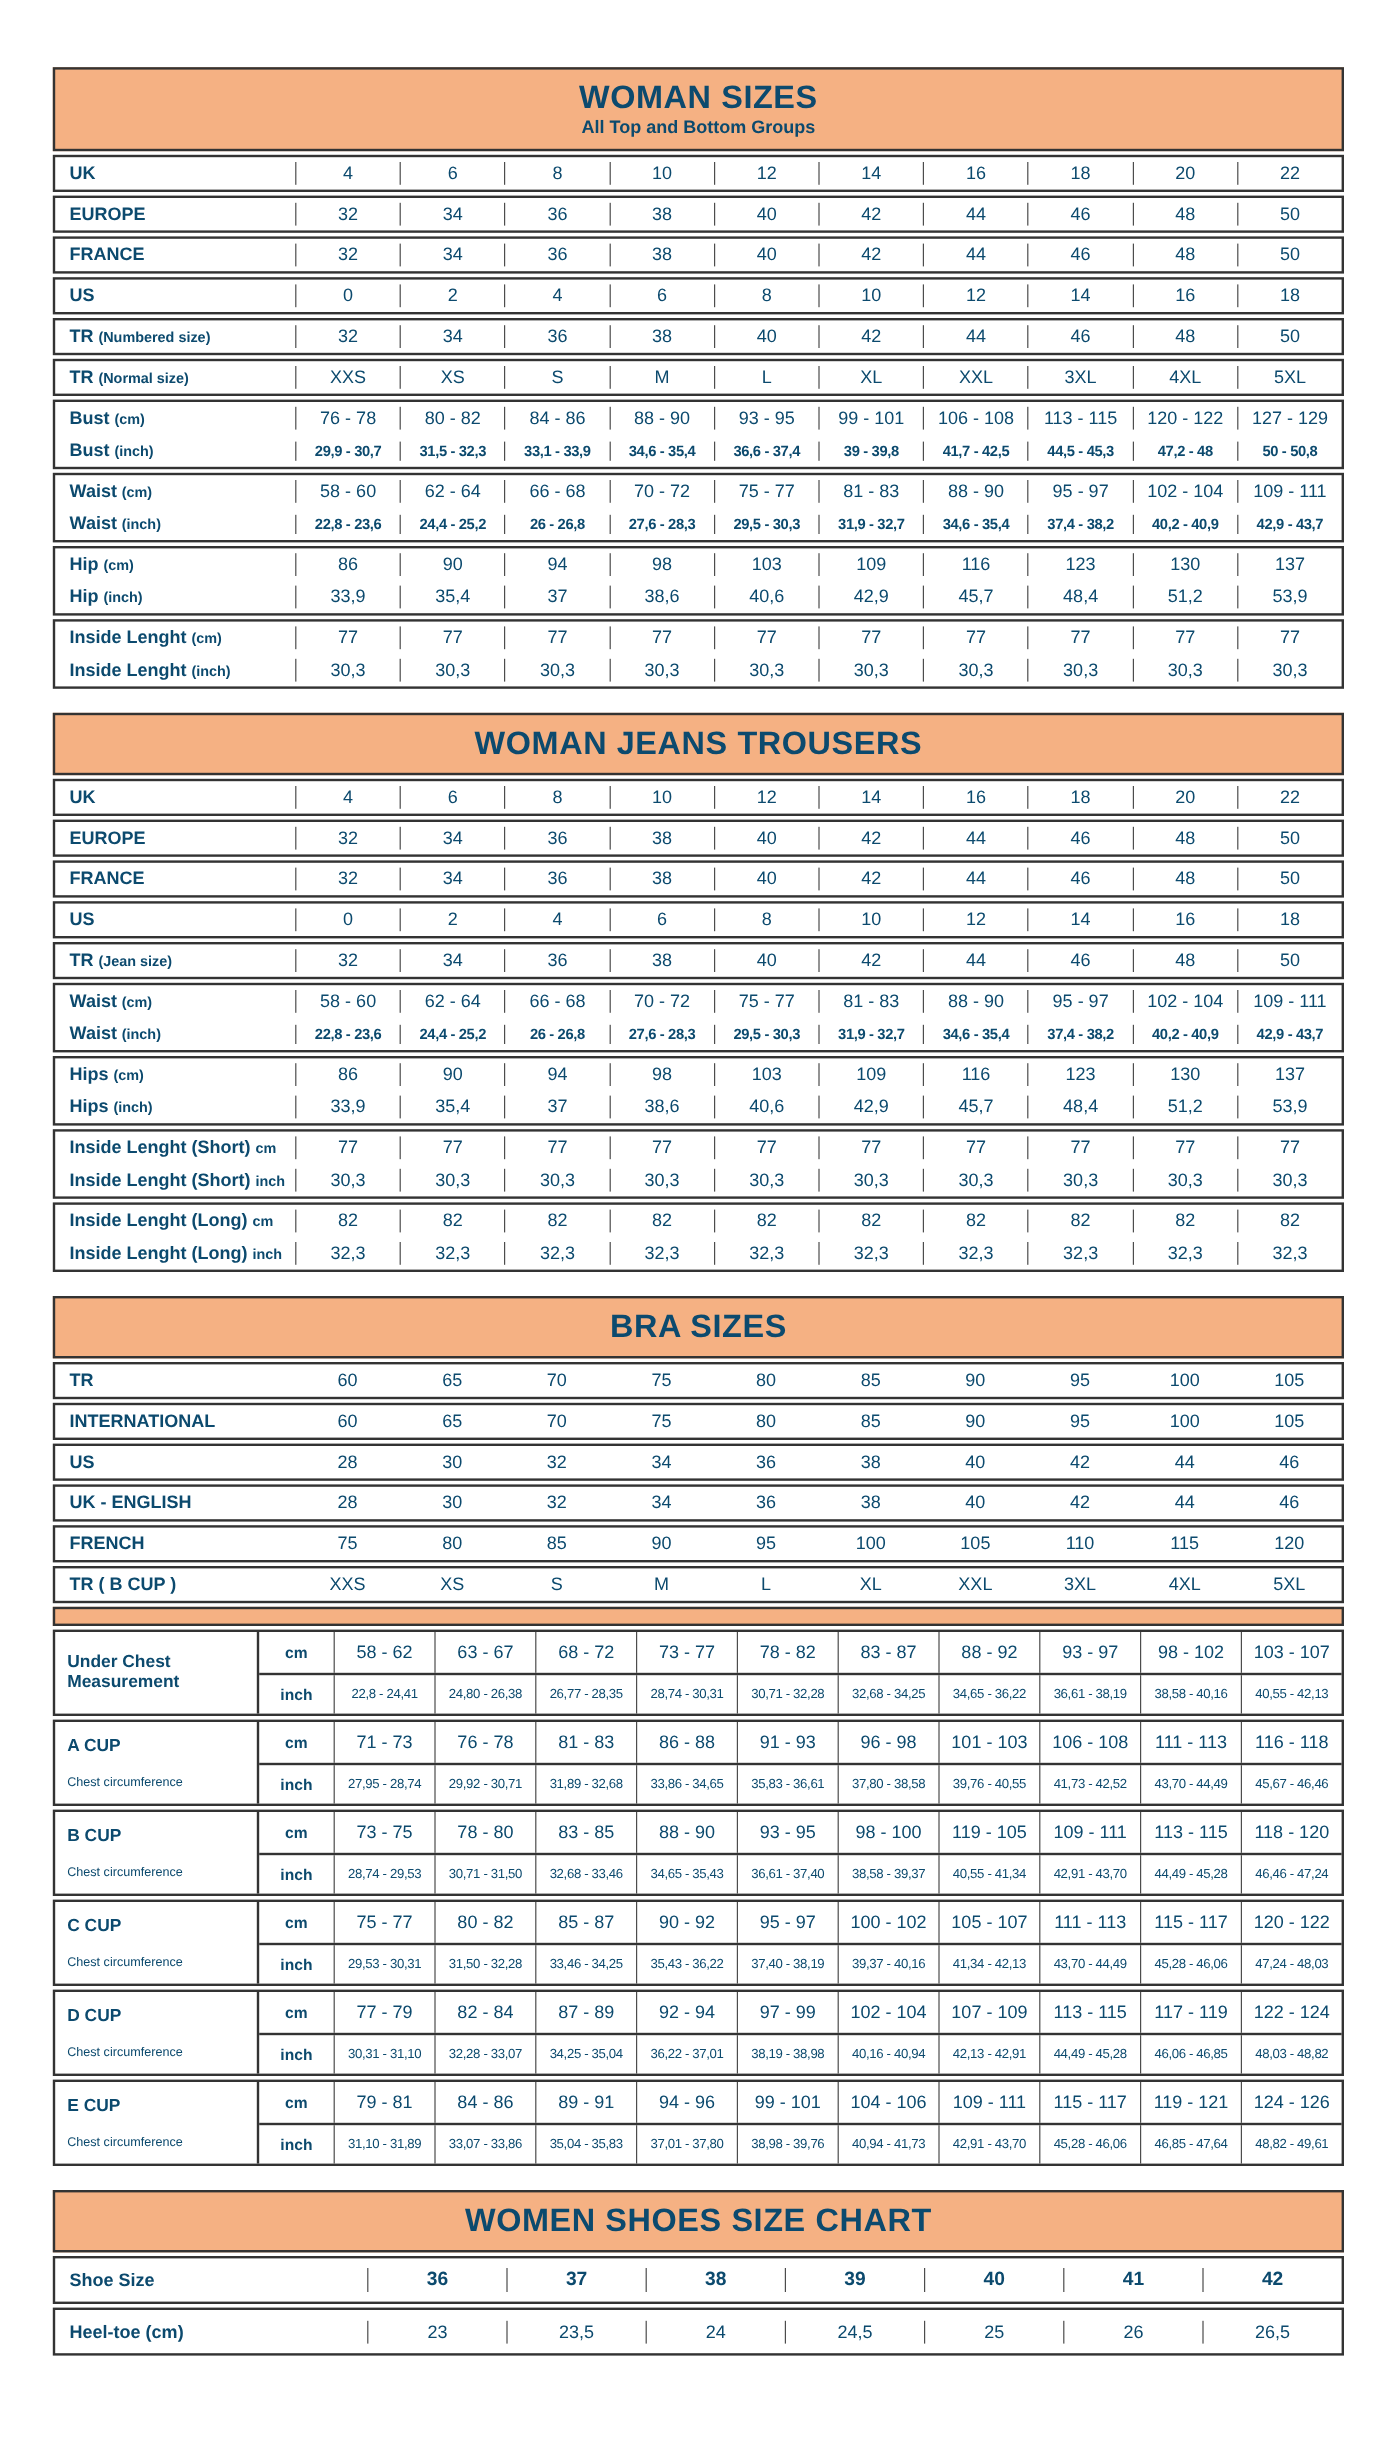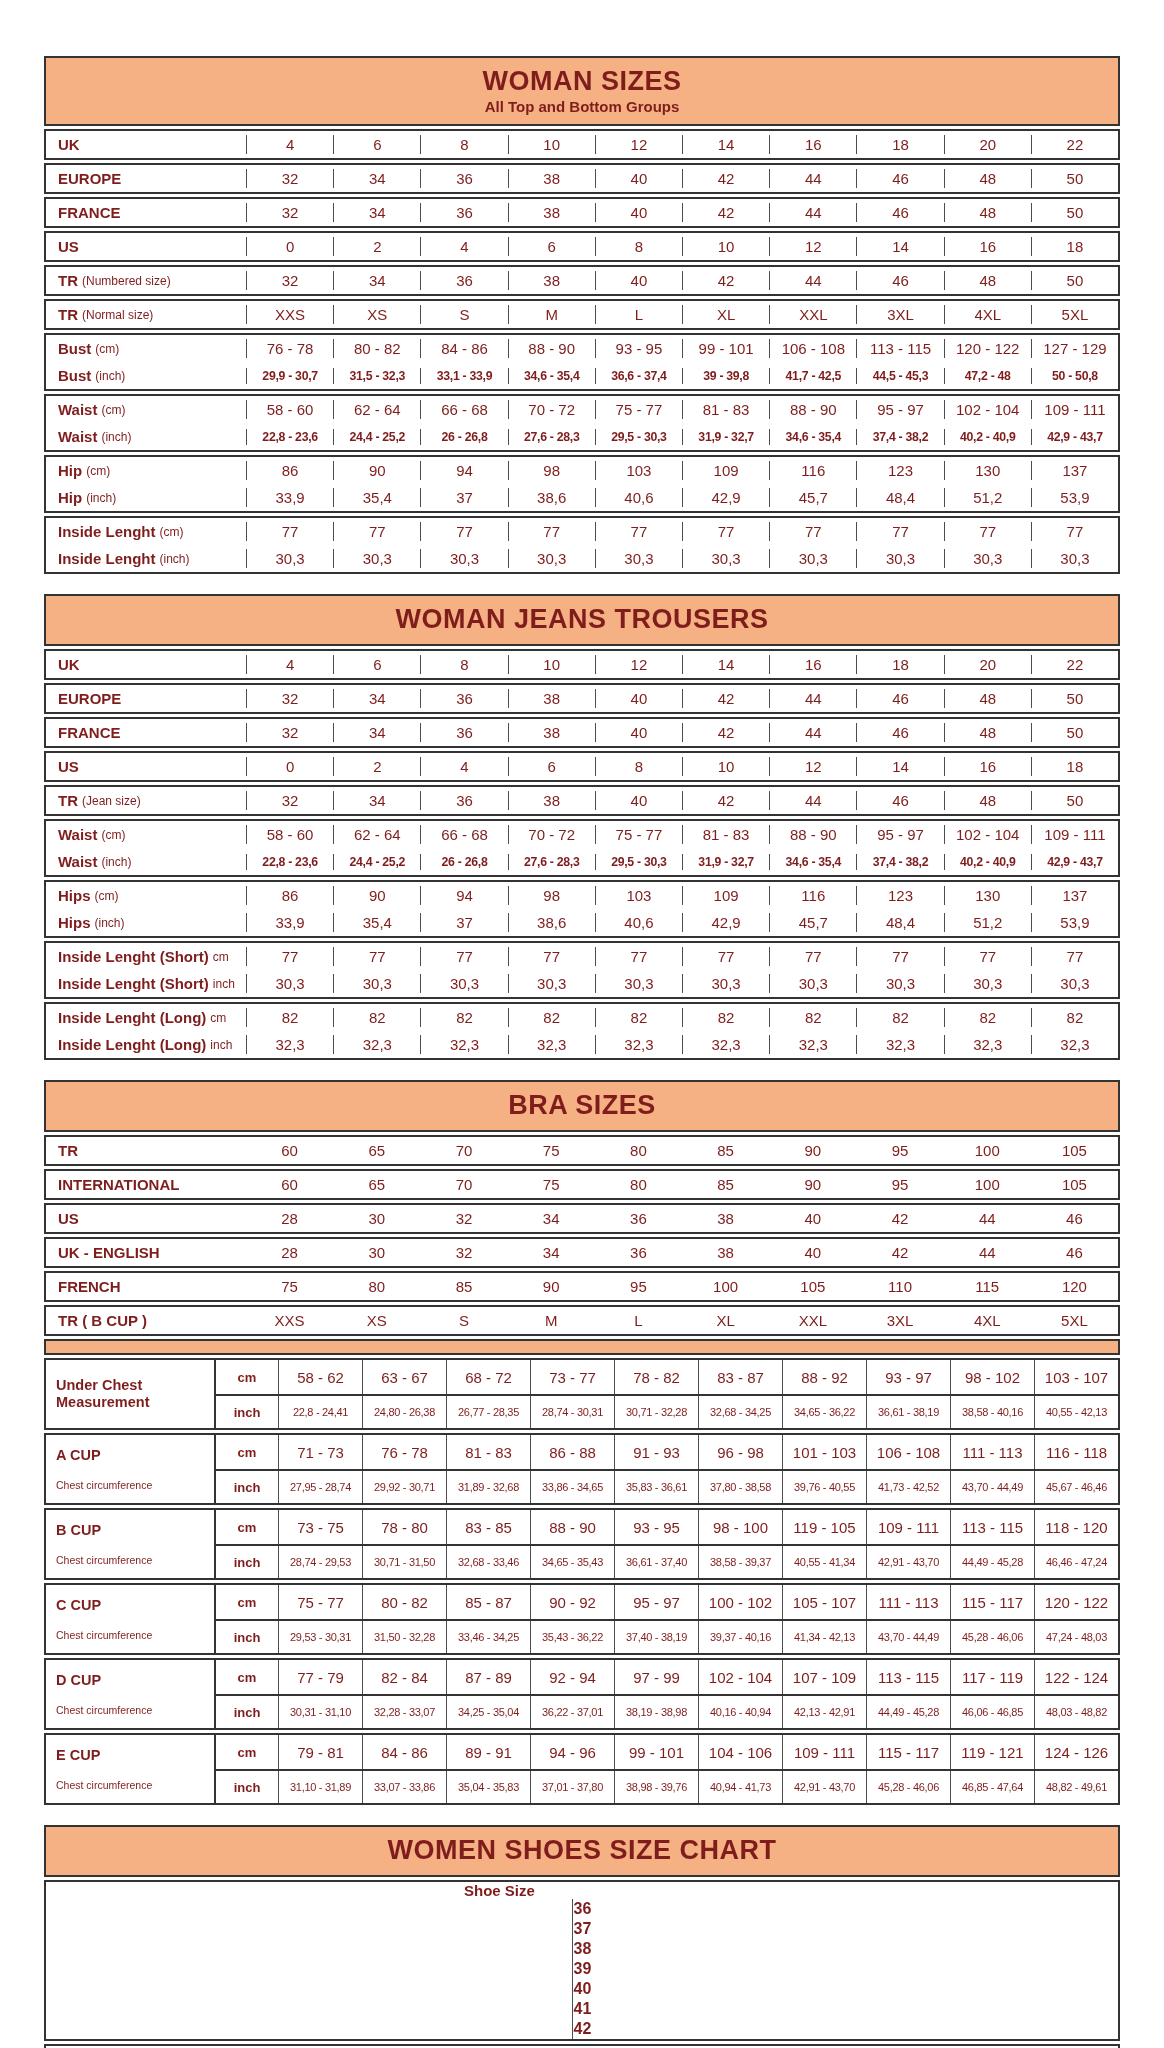--- a/index.html
+++ b/index.html
@@ -1,42 +1,42 @@
 <!DOCTYPE html>
 <html><head>
 <meta charset="utf-8">
 <style>
   * { margin:0; padding:0; box-sizing:border-box; }
   html,body { background:#ffffff; }
   .sheet {
     width:1164px; height:2048px; background:#ffffff; overflow:hidden;
-    font-family:"Liberation Sans", sans-serif; color:#7f1d1d;
+    font-family:"Liberation Sans", sans-serif; color:#0c4a6e;
     padding:56px 44px 0 44px;
   }
   .section { margin-bottom:20px; }
   .table-header {
     background:#f5b183; border:2px solid #333; text-align:center;
     padding:8px 4px 9px 4px; margin-bottom:3px;
   }
   .table-title { font-size:27px; font-weight:bold; letter-spacing:.5px; }
   .table-subtitle { font-size:15px; font-weight:bold; margin-top:1px; }
   .group { border:2px solid #333; margin-bottom:3px; background:#fff; }
   .row { display:flex; align-items:center; min-height:27px; }
   .lab {
     display:flex; align-items:center; padding-left:12px;
     font-weight:bold; font-size:15px; width:200px; flex:none;
   }
-  .lab .lab-note { font-weight:normal; font-size:12px; margin-left:4px; white-space:nowrap; }
+  .lab .lab-note { font-weight:bold; font-size:12px; margin-left:4px; white-space:nowrap; }
   .cell {
     flex:1; display:flex; align-items:center; justify-content:center;
     font-size:15px; border-left:1.5px solid #4d4d4d; padding:1px 1px;
     text-align:center; white-space:nowrap;
   }
   .row.small .cell { font-size:12.3px; letter-spacing:-.3px;font-weight:bold; }
-  .row.strong { min-height:56px;flex-direction:column; }
+  .row.strong { min-height:56px; }
   .row.strong .cell { font-weight:bold; font-size:16px; }
   
   .bra-plain .cell { border-left:none; }
   .bra-plain .row { min-height:27px; }
   .divider-strip { height:16px; background:#f5b183; border:2px solid #333; margin-bottom:3px; }
   
   .cupgroup { display:flex; border:2px solid #333; margin-bottom:3px; align-items:stretch; }
   .cup-lab {
     width:170px; flex:none; border-right:2px solid #333;
     padding:4px 6px 4px 10px; display:flex; flex-direction:column; justify-content:center;

